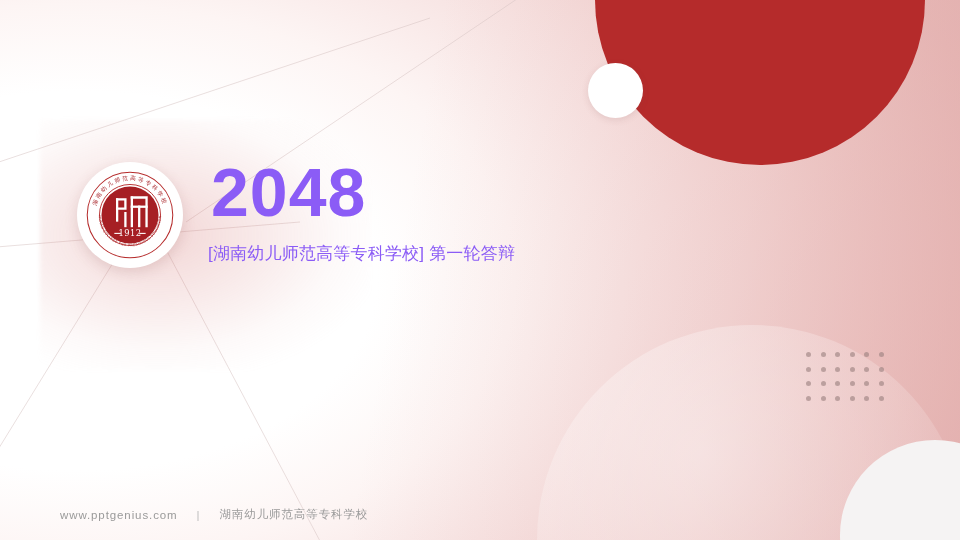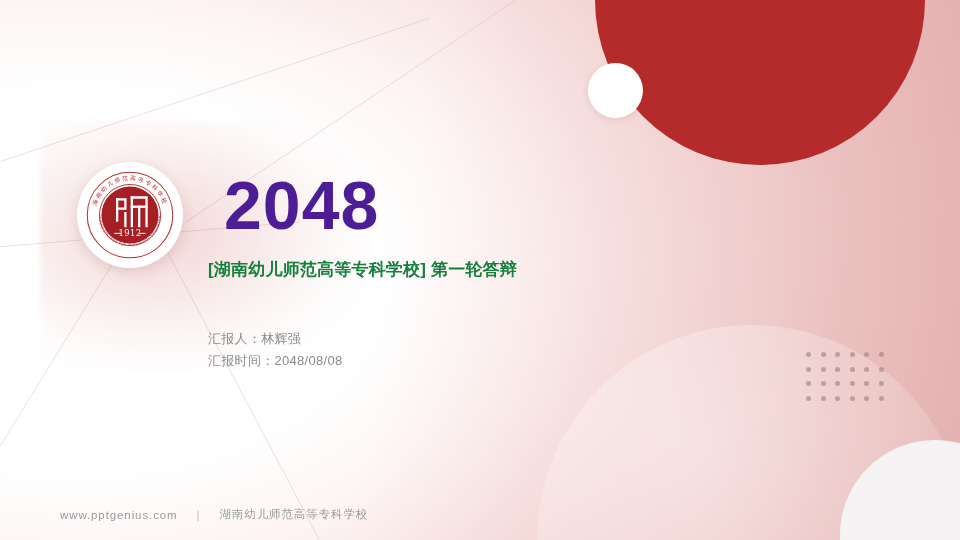--- a/index.html
+++ b/index.html
@@ -158,44 +158,44 @@
   .title-block {
     position: absolute;
     left: 208px;
     top: 152px;
     width: 690px;
   }
   .year {
     font-size: 68px;
     line-height: 74px;
     font-weight: bold;
-    color: #4c1d95;
+    color: #8b5cf6;
     letter-spacing: 1px;
-    margin: 16px;
+    margin: 3px;
     font-family: "Liberation Sans", "DejaVu Sans", sans-serif;
   }
   .main-title {
     margin: 6px 0 0 0;
     font-size: 46px;
     line-height: 52px;
     font-weight: bold;
     letter-spacing: -1px;
     white-space: nowrap;
     font-family: "Liberation Sans", "DejaVu Sans", sans-serif;
   }
   .main-title .seg-dark { color: #1b1b1b; }
   .main-title .seg-red  { color: #c32222; }
 
   .subtitle {
     margin: 13px 0 0 0;
     font-size: 17px;
     line-height: 24px;
-    color: #15803d;
+    color: #8b5cf6;
     letter-spacing: .2px;
-    font-weight: bold;
+    font-weight: normal;
   }
 
   .meta {
     margin: 46px 0 0 0;
   }
   .meta-line {
     font-size: 13px;
     line-height: 22px;
     color: #8a8a8a;
     letter-spacing: .3px;
@@ -304,24 +304,20 @@
     </svg>
   </div>
 
   <div class="title-block">
 
     <div class="year">2048</div>
 
 
     <div class="subtitle">[湖南幼儿师范高等专科学校] 第一轮答辩</div>
 
-    <div class="meta">
-      <div class="meta-line">汇报人：林辉强</div>
-      <div class="meta-line">汇报时间：2048/08/08</div>
-    </div>
   </div>
 
   <div class="footer">
     <span>www.pptgenius.com</span>
     <span class="sep">|</span>
     <span>湖南幼儿师范高等专科学校</span>
   </div>
 
 </div>
 

